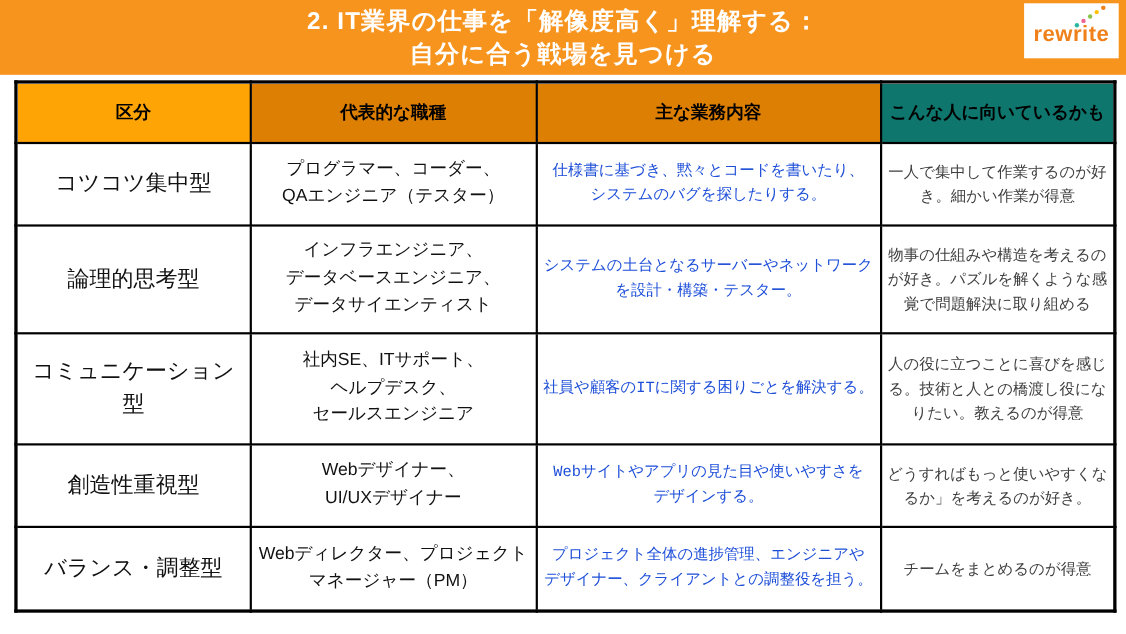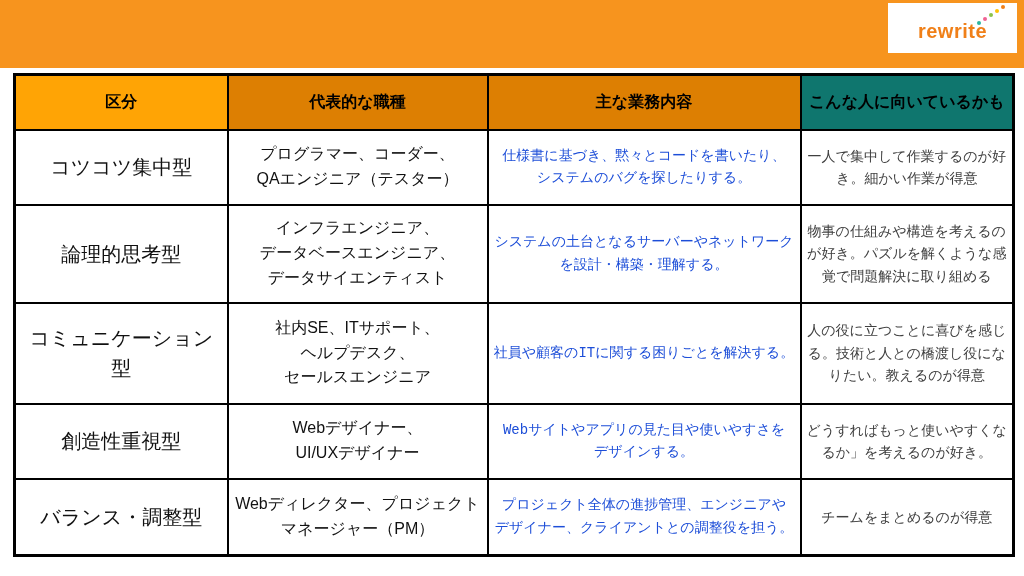--- a/index.html
+++ b/index.html
@@ -11,21 +11,21 @@
   
   .banner{
     position:relative;width:1024px;height:68px;background:#F7941E;
   }
   .banner-title{
     position:absolute;left:0;right:0;top:4px;
     text-align:center;color:#ffffff;font-weight:bold;
     font-size:22px;line-height:30px;letter-spacing:1px;
   }
   .logo-box{
-    position:absolute;top:3px;right:7px;width:129px;height:50px;
+    position:absolute;top:3px;right:7px;width:86px;height:50px;
     background:#ffffff;display:flex;align-items:center;justify-content:center;
   }
   .logo-text{
     color:#F08019;font-weight:bold;font-size:20px;letter-spacing:0.5px;
     position:relative;top:3px;
   }
   .logo-swoosh{position:absolute;top:2px;right:8px;}
   
   .grid-table{
     position:absolute;top:73px;left:13px;
@@ -49,20 +49,24 @@
   th.h4{background:#0f766e;}
   td.cat{font-size:20px;color:#111111;line-height:1.5;}
   td.jobs{font-size:16px;color:#111111;line-height:1.55;}
   td.duties{font-size:14px;color:#1d4ed8;line-height:1.6;font-family:Liberation Mono, monospace;}
   td.suited{font-size:14px;color:#404040;line-height:1.6;}
 </style>
 </head>
 <body>
 
 <div class="banner">
+  <div class="banner-title">
+    <div>2. IT業界の仕事を「解像度高く」理解する：</div>
+    <div>自分に合う戦場を見つける</div>
+  </div>
   <div class="logo-box">
     <span class="logo-text">rewrite</span>
     <svg class="logo-swoosh" width="34" height="22" viewBox="0 0 34 22">
       <circle cx="4" cy="18" r="2" fill="#2BB5A0"></circle>
       <circle cx="10" cy="14" r="2" fill="#F06292"></circle>
       <circle cx="16" cy="10" r="2" fill="#8BC34A"></circle>
       <circle cx="22" cy="6" r="2" fill="#FFC107"></circle>
       <circle cx="28" cy="2" r="2" fill="#F08019"></circle>
     </svg>
   </div>
@@ -90,21 +94,21 @@
 システムのバグを探したりする。</td>
     <td class="suited">一人で集中して作業するのが好
 き。細かい作業が得意</td>
   </tr>
   <tr class="r1">
     <td class="cat">論理的思考型</td>
     <td class="jobs">インフラエンジニア、
 データベースエンジニア、
 データサイエンティスト</td>
     <td class="duties">システムの土台となるサーバーやネットワーク
-を設計・構築・理解する。</td>
+を設計・構築・テスター。</td>
     <td class="suited">物事の仕組みや構造を考えるの
 が好き。パズルを解くような感
 覚で問題解決に取り組める</td>
   </tr>
   <tr class="r2">
     <td class="cat">コミュニケーション型</td>
     <td class="jobs">社内SE、ITサポート、
 ヘルプデスク、
 セールスエンジニア</td>
     <td class="duties">社員や顧客のITに関する困りごとを解決する。</td>

